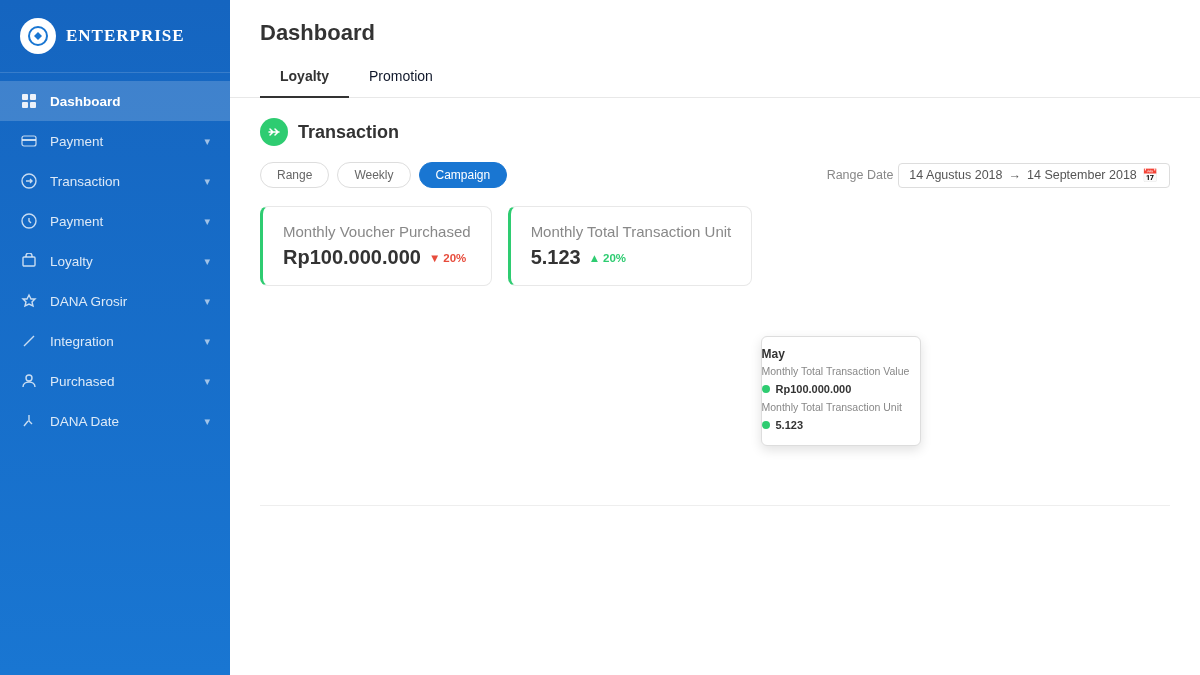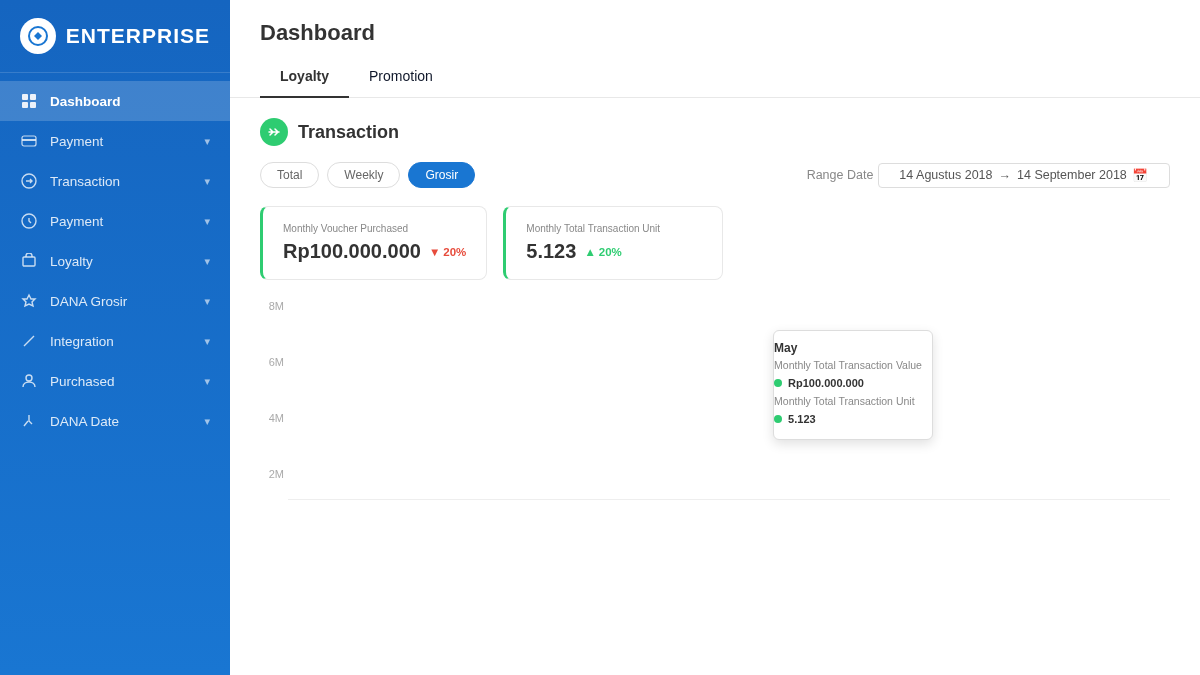--- a/index.html
+++ b/index.html
@@ -31,22 +31,23 @@
       display: flex;
       align-items: center;
       justify-content: center;
       color: #1976d2;
       font-weight: bold;
       font-size: 18px;
     }
     .logo-text {
       color: white;
       font-weight: 700;
-      font-size: 21px;
+      font-size: 17px;
       letter-spacing: 1px;
+      font-family: Liberation Serif, serif;
     }
     .sidebar-nav {
       flex: 1;
       padding: 8px 0;
     }
     .nav-item {
       display: flex;
       align-items: center;
       justify-content: space-between;
       padding: 11px 20px;
@@ -175,42 +176,42 @@
       gap: 5px;
       font-size: 12.5px;
       color: #555;
     }
     .date-range-label { color: #888; }
     .date-range-value {
       display: flex;
       align-items: center;
       gap: 6px;
       border: 1px solid #ddd;
-      padding: 4px 20px;
+      padding: 4px 10px;
       border-radius: 4px;
       background: white;
     }
     .cal-icon { font-size: 13px; color: #888; }
 
     
     .stats-row {
       display: flex;
       gap: 16px;
       margin-bottom: 20px;
     }
     .stat-card {
       background: white;
       border: 1px solid #e8e8e8;
       border-radius: 8px;
       padding: 16px 20px;
       min-width: 220px;
       border-left: 3px solid #2ecc71;
     }
     .stat-label {
-      font-size: 10px;
+      font-size: 15px;
       color: #888;
       margin-bottom: 6px;
     }
     .stat-value-row {
       display: flex;
       align-items: center;
       gap: 8px;
     }
     .stat-value {
       font-size: 20px;
@@ -449,23 +450,23 @@
       <div class="section-icon">
         <svg width="14" height="14" viewBox="0 0 14 14" fill="white">
             <path d="M2 7h10M8 4l3 3-3 3M3 4l3 3-3 3" stroke="white" stroke-width="1.5" fill="none" stroke-linecap="round"></path>
           </svg>
       </div>
       <h2 class="section-title">Transaction</h2>
     </div>
 
     <div class="filter-row">
       <div class="filter-buttons">
-        <button class="filter-btn">Total</button>
+        <button class="filter-btn">Range</button>
         <button class="filter-btn">Weekly</button>
-        <button class="filter-btn active">Grosir</button>
+        <button class="filter-btn active">Campaign</button>
       </div>
       <div class="date-range">
         <span class="date-range-label">Range Date</span>
         <div class="date-range-value">
           <span>14 Agustus 2018</span>
           <span>→</span>
           <span>14 September 2018</span>
           <span class="cal-icon">📅</span>
         </div>
       </div>
@@ -490,26 +491,20 @@
             <span>▲</span>
             <span>20%</span>
           </span>
         </div>
       </div>
     </div>
 
     <div class="chart-area">
       <div style="display:flex; gap: 0;">
 
-        <div style="display:flex; flex-direction:column; justify-content:space-between; padding-bottom: 20px; font-size:11px; color:#aaa; width:28px; text-align:right; padding-right:4px;">
-          <span>8M</span>
-          <span>6M</span>
-          <span>4M</span>
-          <span>2M</span>
-        </div>
 
         <div style="flex:1; position:relative;">
           <div class="chart-bars">
 
             <div class="bar-group">
               <div class="bar primary" style="height:55%"></div>
               <div class="bar secondary" style="height:40%"></div>
             </div>
             <div class="bar-group">
               <div class="bar primary" style="height:35%"></div>

